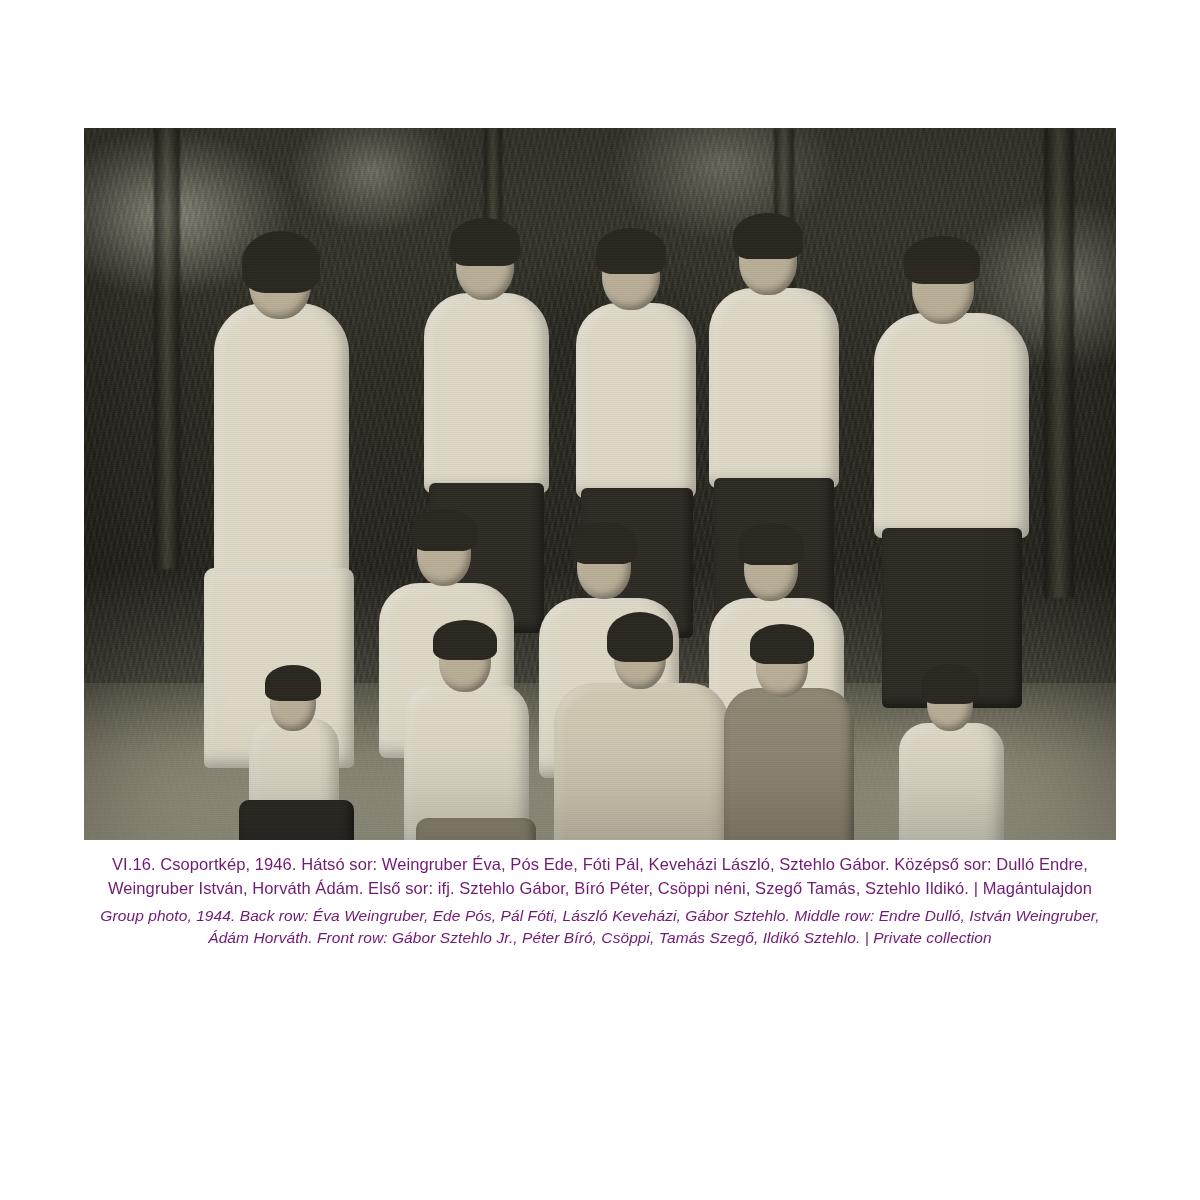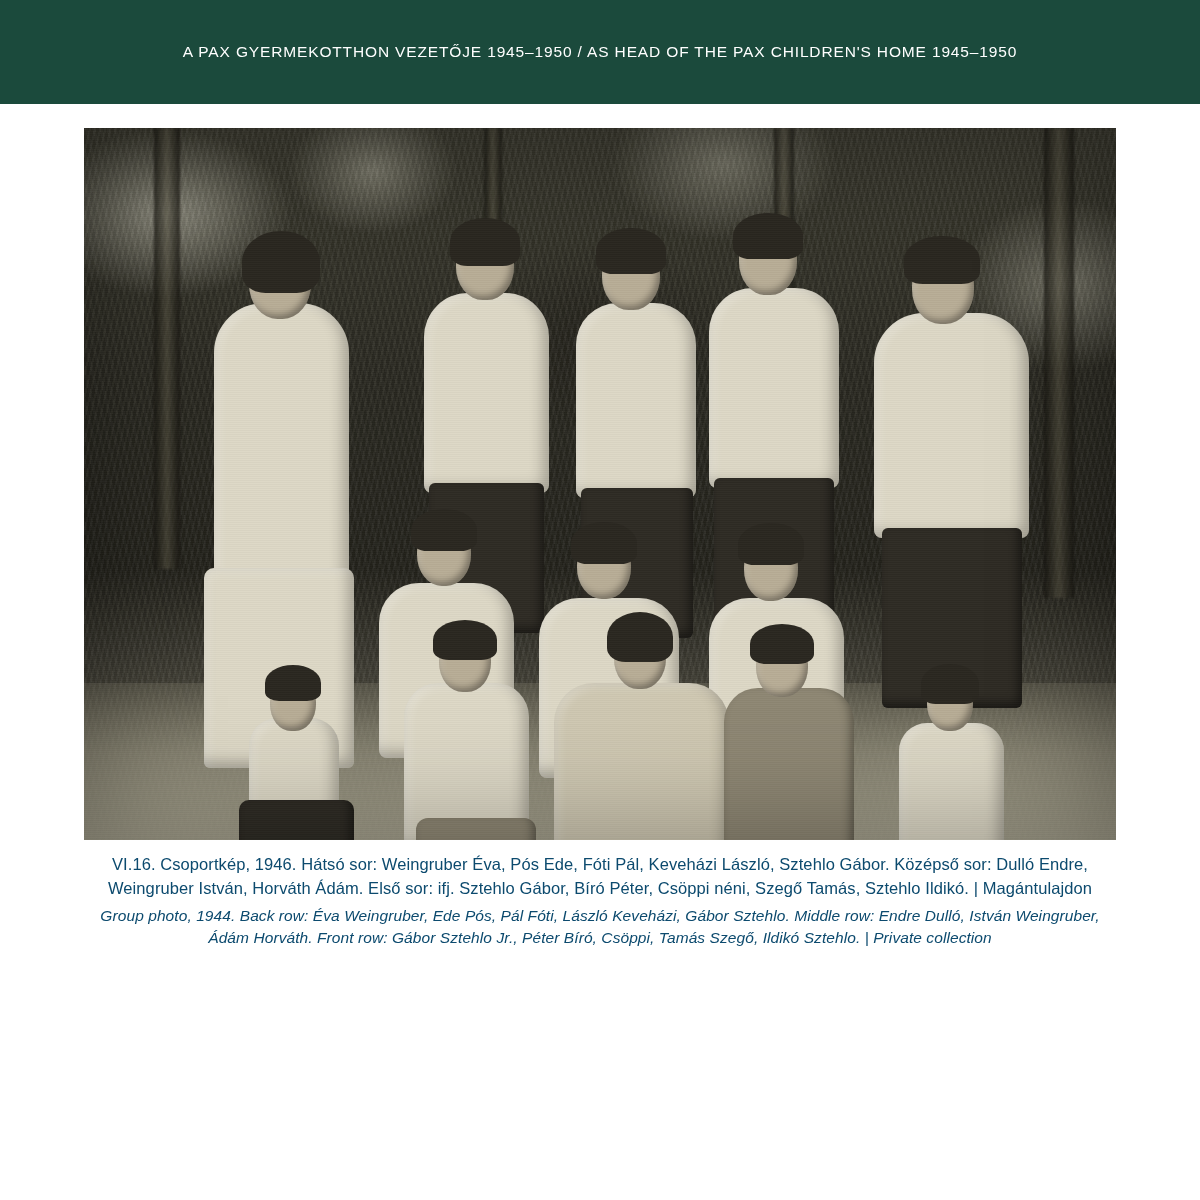--- a/index.html
+++ b/index.html
@@ -133,43 +133,40 @@
     inset: 0;
     box-shadow: inset 0 0 120px rgba(0,0,0,0.35);
     pointer-events: none;
   }
   
   .caption {
     width: 1032px;
     margin-top: 13px;
     text-align: center;
     font-family: "Liberation Sans", sans-serif;
-    color: #0c4a6e;
+    color: #701a75;
   }
   .caption-hu {
     font-size: 16.5px;
     line-height: 1.45;
     letter-spacing: 0.005em;
   }
   .caption-en {
     font-size: 15.5px;
     line-height: 1.45;
     font-style: italic;
     margin-top: 4px;
     letter-spacing: 0.005em;
   }
 </style>
 </head>
 <body>
 
 <div class="page">
 
-  <div class="header-band">
-    <div class="header-title">A PAX GYERMEKOTTHON VEZETŐJE 1945–1950 / AS HEAD OF THE PAX CHILDREN'S HOME 1945–1950</div>
-  </div>
 
   <div class="figure-wrap">
 
     <div class="photo">
       <div class="bg-forest"></div>
       <div class="bg-noise"></div>
 
       <div class="trunk" style="left:70px;"></div>
       <div class="trunk" style="left:400px;width:18px;height:40%;"></div>
       <div class="trunk" style="left:690px;width:20px;height:45%;"></div>

